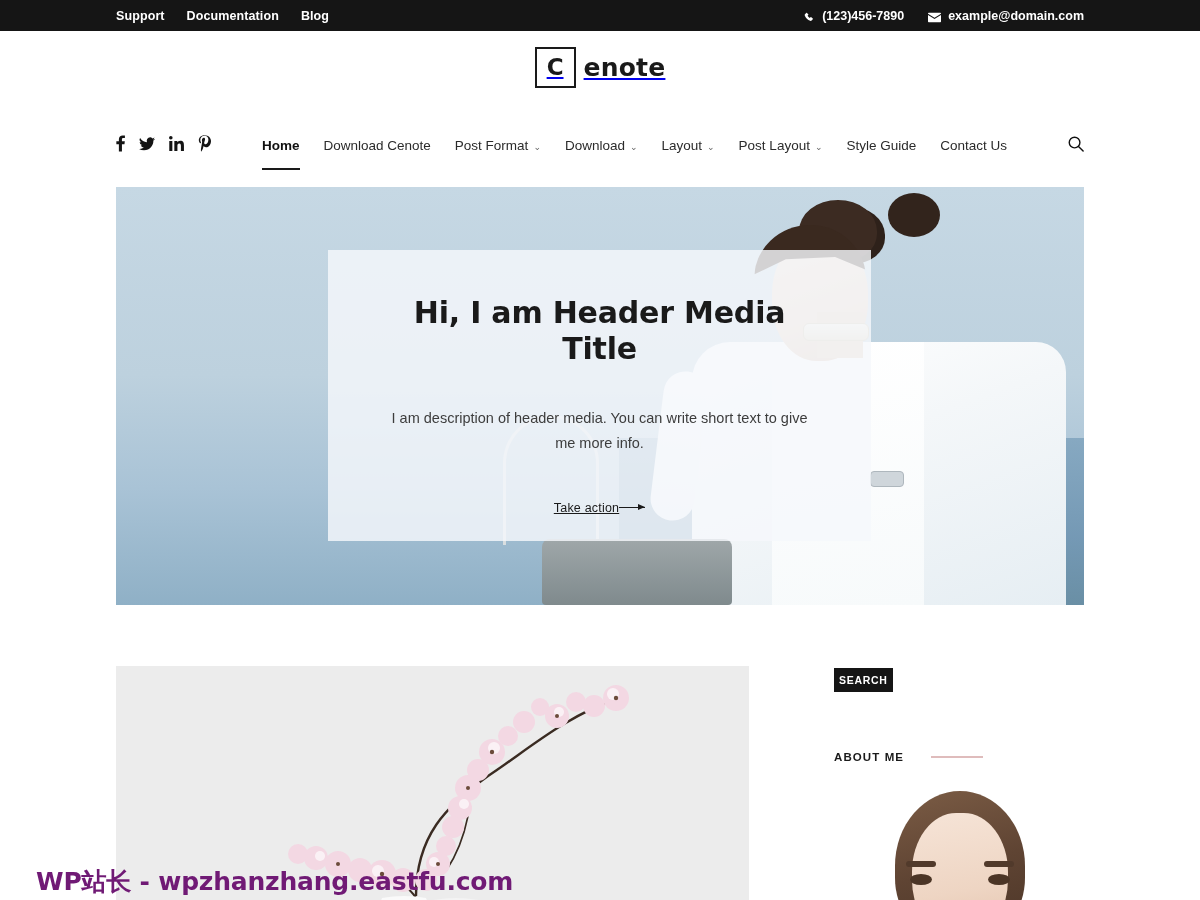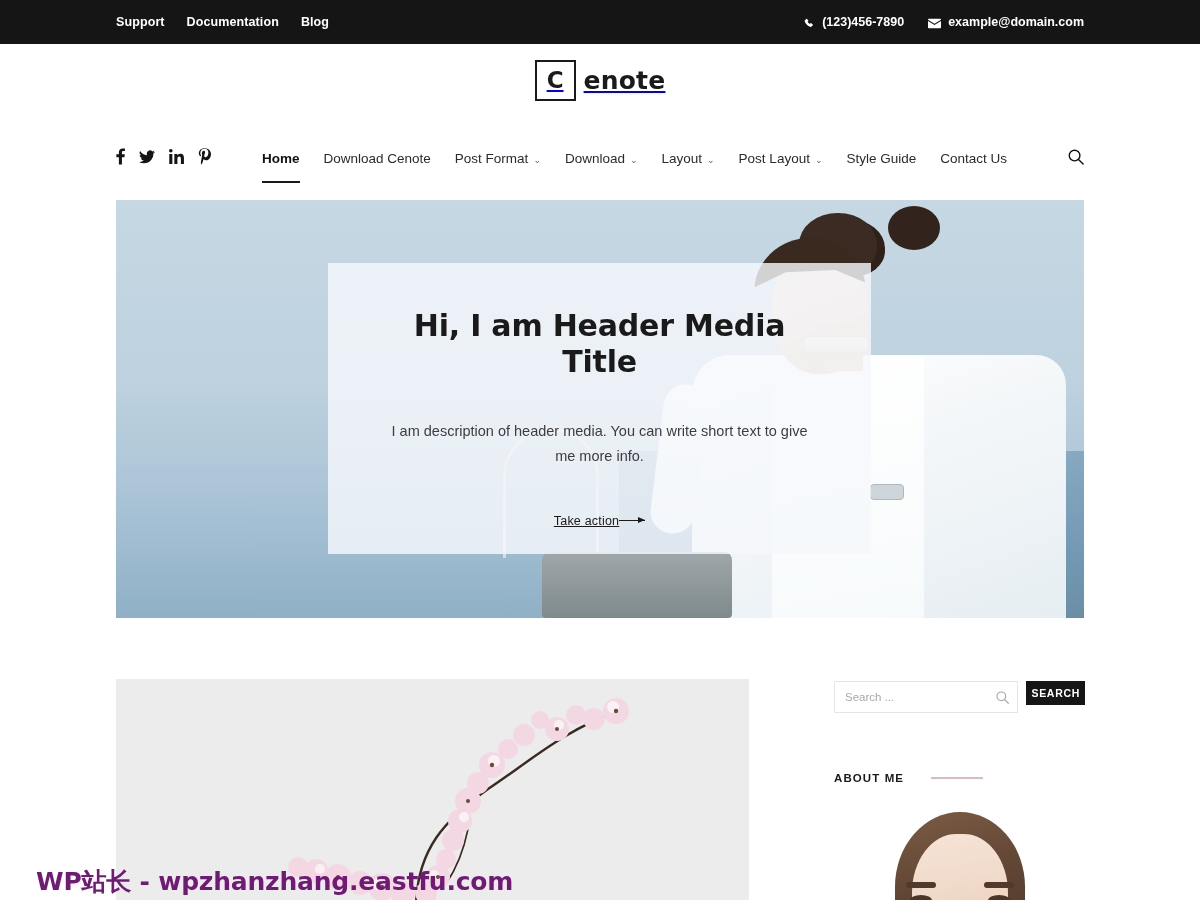--- a/index.html
+++ b/index.html
@@ -6,21 +6,21 @@
   html, body {
     width: 1200px; height: 900px;
     overflow: hidden;
     background: #ffffff;
     font-family: "Liberation Sans", sans-serif;
     color: #222;
   }
 
   
   .topbar {
-    height: 44px;
+    height: 31px;
     background: #151515;
     color: #ffffff;
     display: flex;
     align-items: center;
     padding: 0 116px;
     font-size: 12.5px;
   }
   .topbar-left { display: flex; gap: 22px; align-items: center; }
   .topbar-left a { color: #fff; text-decoration: none; font-weight: 600; letter-spacing: .1px; }
   .topbar-right { margin-left: auto; display: flex; gap: 24px; align-items: center; font-weight: 600; }
@@ -473,29 +473,20 @@
           <circle cx="222" cy="198" r="2"></circle>
         </g>
         <path d="M266 232 q22 -4 44 0 l8 22 h-60 z" fill="#fafafa"></path>
         <path d="M318 234 q22 -4 44 0 l8 20 h-60 z" fill="#f4f4f4"></path>
       </svg>
     </div>
   </div>
 
   <aside class="sidebar">
     <div class="search-row">
-      <div class="search-field">
-        <input type="text" placeholder="Search ..." style="">
-        <span class="mag">
-          <svg width="13" height="13" viewBox="0 0 18 18" fill="none" stroke="#a9a9a9" stroke-width="1.6">
-            <circle cx="7.4" cy="7.4" r="6"></circle>
-              <line x1="11.8" y1="11.8" x2="17" y2="17" stroke-linecap="round"></line>
-          </svg>
-        </span>
-      </div>
       <button class="search-btn">SEARCH</button>
     </div>
 
     <div class="widget">
       <div class="widget-title">
         <span>ABOUT ME</span>
         <span class="rule"></span>
       </div>
       <div class="about-photo">
         <div class="face-hair"></div>

